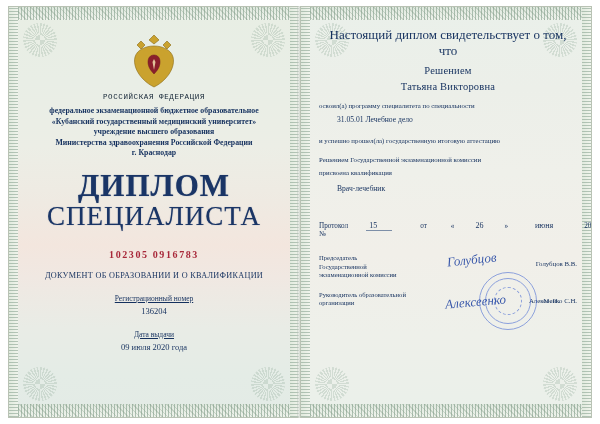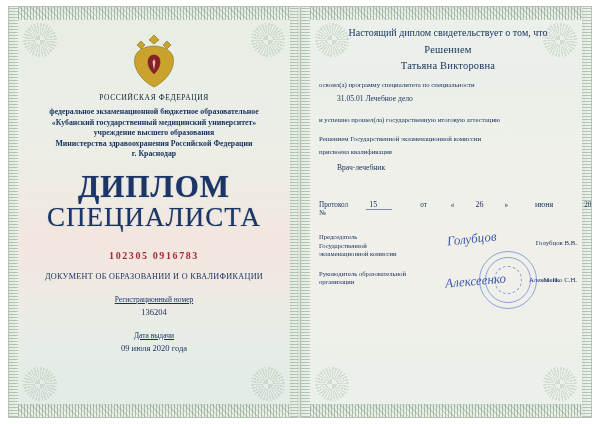--- a/index.html
+++ b/index.html
@@ -115,21 +115,21 @@
     width: 62px;
     height: 62px;
     position: relative;
   }
   .emblem svg { display: block; }
   .country {
     font-size: 7.5px;
     letter-spacing: 0.6px;
     color: #123; 
     margin-top: 2px;
-    font-family: Liberation Serif, serif;
+    font-family: Liberation Mono, monospace;
   }
   .org-lines {
     margin-top: 5px;
     font-size: 7.8px;
     line-height: 10.5px;
     color: #14305e;
     font-weight: bold;
   }
   .org-lines div { white-space: nowrap; }
   .title-main {
@@ -190,21 +190,21 @@
     position: absolute;
     left: 18px;
     right: 14px;
     top: 20px;
     bottom: 14px;
     color: #14305e;
     font-size: 7.4px;
   }
   .r-cert {
     text-align: center;
-    font-size: 10px;
+    font-size: 13px;
     margin-bottom: 6px;
   }
   .r-name {
     text-align: center;
     font-size: 10.5px;
     margin-top: 6px;
     letter-spacing: 0.2px;
   }
   .r-name2 {
     text-align: center;

